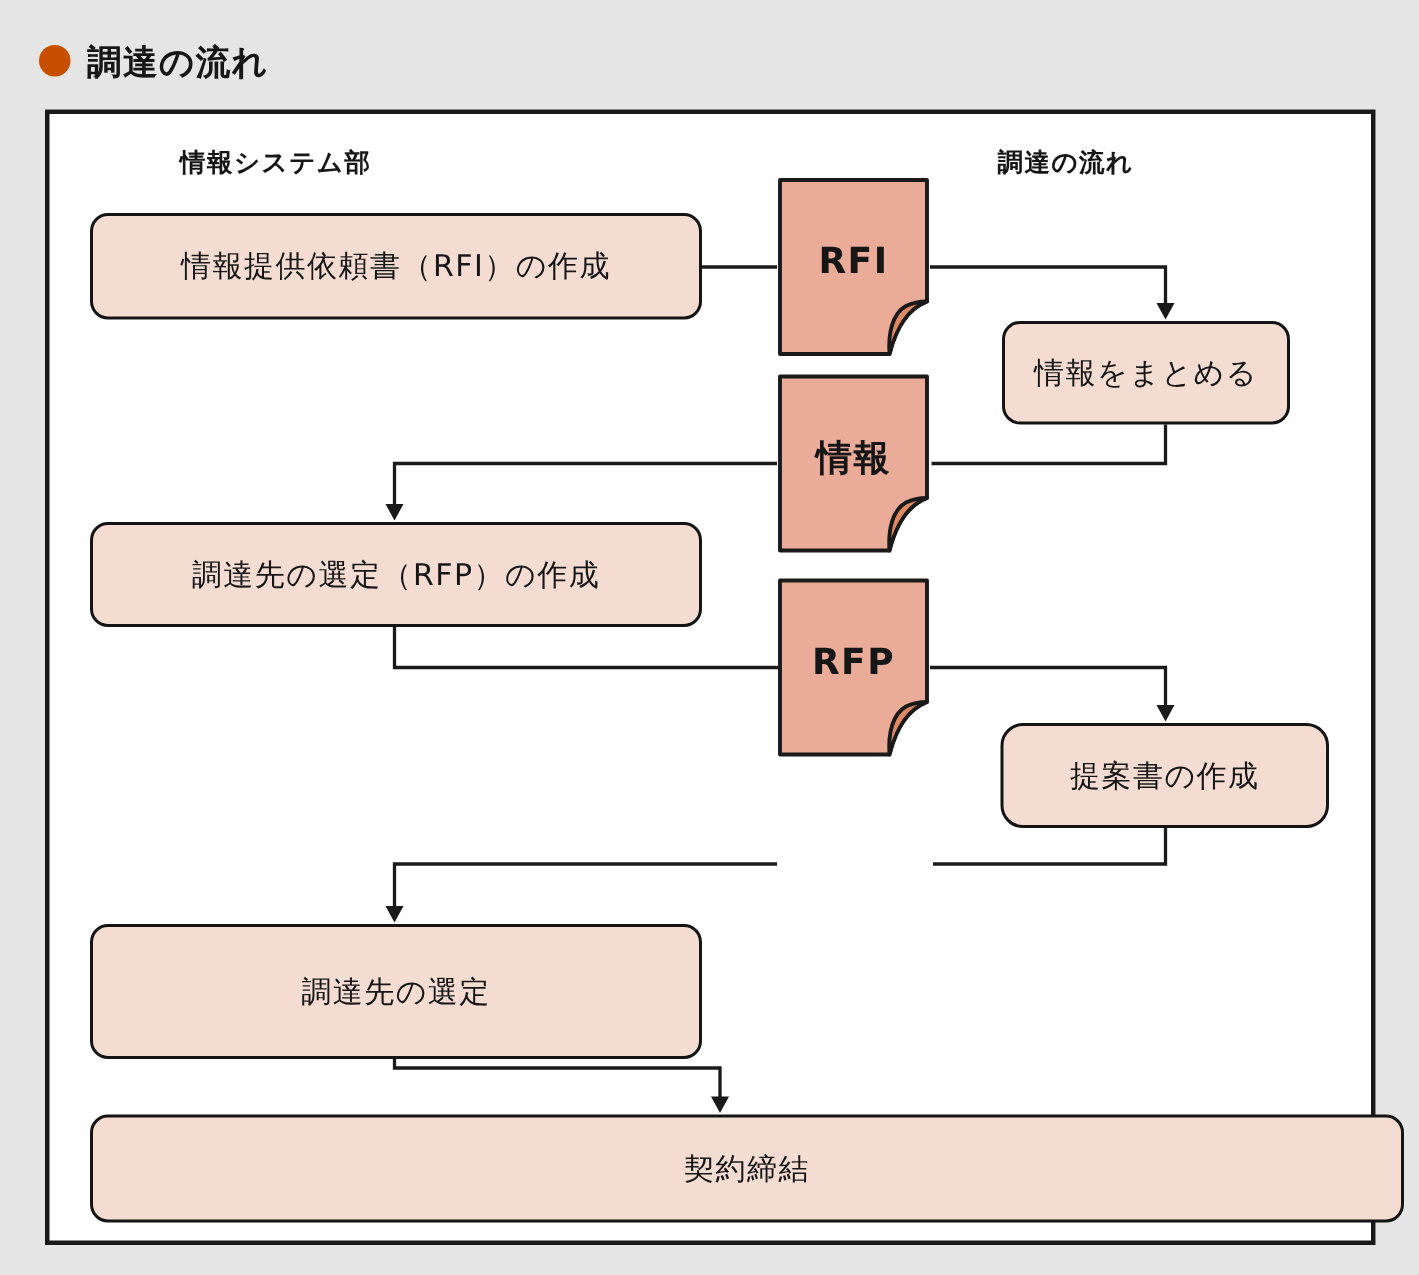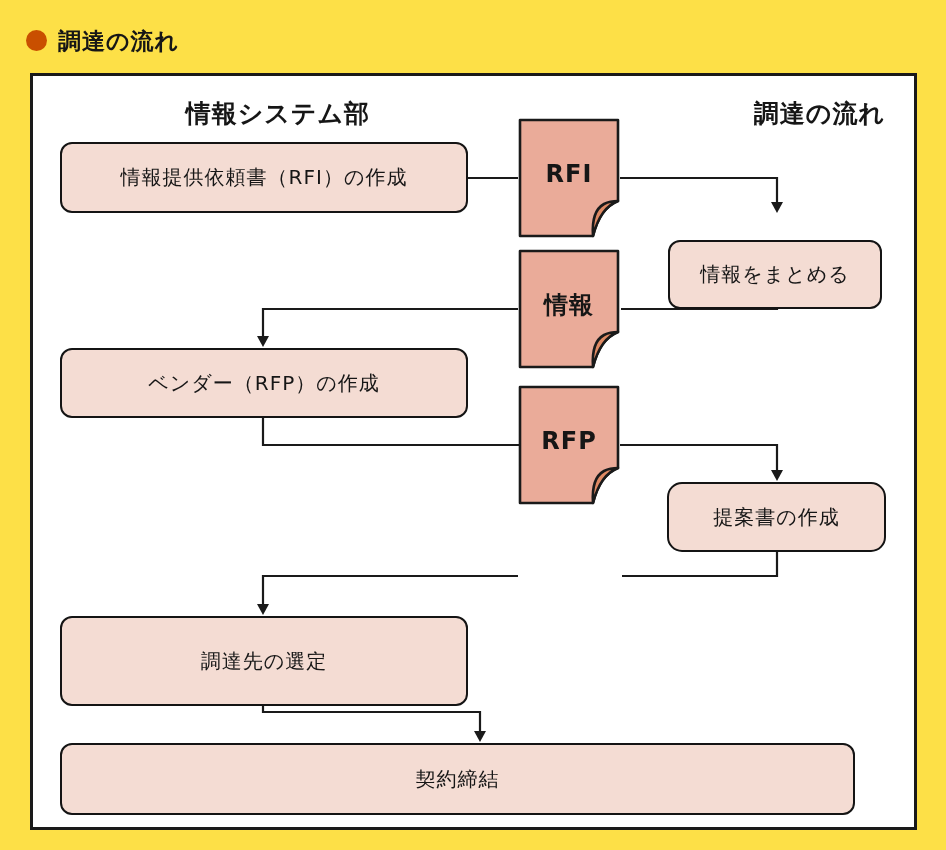--- a/index.html
+++ b/index.html
@@ -5,57 +5,57 @@
   :root{
     --bullet:#c94f00;
     --process-fill:#f4dcd3;
     --document-fill:#eaab99;
     --fold-fill:#df8a64;
     --line:#1a1a1a;
   }
   *{margin:0;padding:0;box-sizing:border-box;}
   html,body{background:#ffffff;}
   .canvas{
-    position:relative;width:946px;height:850px;background:#fde047;
+    position:relative;width:946px;height:850px;background:#e5e5e5;
     font-family:"DejaVu Sans","Liberation Sans",sans-serif;color:#161616;
     overflow:hidden;
   }
   .bullet{
     position:absolute;left:26px;top:30px;width:21px;height:21px;
     border-radius:50%;background:var(--bullet);
   }
   .page-title{
     position:absolute;left:58px;top:26px;font-size:23px;font-weight:700;
     letter-spacing:1px;color:#161616;
   }
   .frame{
     position:absolute;left:30px;top:73px;width:887px;height:757px;
     border:3px solid var(--line);background:#ffffff;
   }
   .lane-header{
-    position:absolute;font-size:25px;font-weight:700;text-align:right;
+    position:absolute;font-size:17px;font-weight:700;text-align:left;
     color:#161616;letter-spacing:1px;
   }
   .lane-header.left{left:120px;top:97px;width:250px;}
   .lane-header.right{left:665px;top:97px;width:220px;}
   .connector-layer{position:absolute;left:0;top:0;width:946px;height:850px;}
   .connector-layer polyline{fill:none;stroke:var(--line);stroke-width:2.2;}
   .connector-layer polygon{fill:var(--line);stroke:none;}
   .pbox{
     position:absolute;background:var(--process-fill);
     border:2.5px solid #141414;border-radius:12px;
     display:flex;align-items:center;justify-content:center;
     font-size:20px;color:#161616;letter-spacing:1px;
   }
   #node-rfi-create{left:60px;top:142px;width:408px;height:71px;}
-  #node-gather-info{left:668px;top:214px;width:214px;height:69px;margin-top:26px;}
+  #node-gather-info{left:668px;top:214px;width:192px;height:69px;}
   #node-rfp-create{left:60px;top:348px;width:408px;height:70px;}
   #node-proposal-create{left:667px;top:482px;width:219px;height:70px;border-radius:15px;}
   #node-vendor-select{left:60px;top:616px;width:408px;height:90px;}
-  #node-contract{left:60px;top:743px;width:795px;height:72px;}
+  #node-contract{left:60px;top:743px;width:876px;height:72px;}
   .doc{position:absolute;width:104px;height:123px;font-weight:bold;}
   #doc-rfi{left:517px;top:117px;}
   #doc-info{left:517px;top:248px;}
   #doc-rfp{left:517px;top:384px;}
   #doc-proposal{left:517px;top:517px;}
   .doc svg{position:absolute;left:0;top:0;width:100%;height:100%;}
   .doc .doc-label{
     position:absolute;left:0;right:0;top:0;bottom:10px;
     display:flex;align-items:center;justify-content:center;
     font-size:24px;color:#161616;letter-spacing:1px;
@@ -91,21 +91,21 @@
     <polygon points="474,731 486,731 480,742"></polygon>
   </svg>
 
   <div class="pbox" id="node-rfi-create">
     <span>情報提供依頼書（RFI）の作成</span>
   </div>
   <div class="pbox" id="node-gather-info">
     <span>情報をまとめる</span>
   </div>
   <div class="pbox" id="node-rfp-create">
-    <span>ベンダー（RFP）の作成</span>
+    <span>調達先の選定（RFP）の作成</span>
   </div>
   <div class="pbox" id="node-proposal-create">
     <span>提案書の作成</span>
   </div>
   <div class="pbox" id="node-vendor-select">
     <span>調達先の選定</span>
   </div>
   <div class="pbox" id="node-contract">
     <span>契約締結</span>
   </div>

